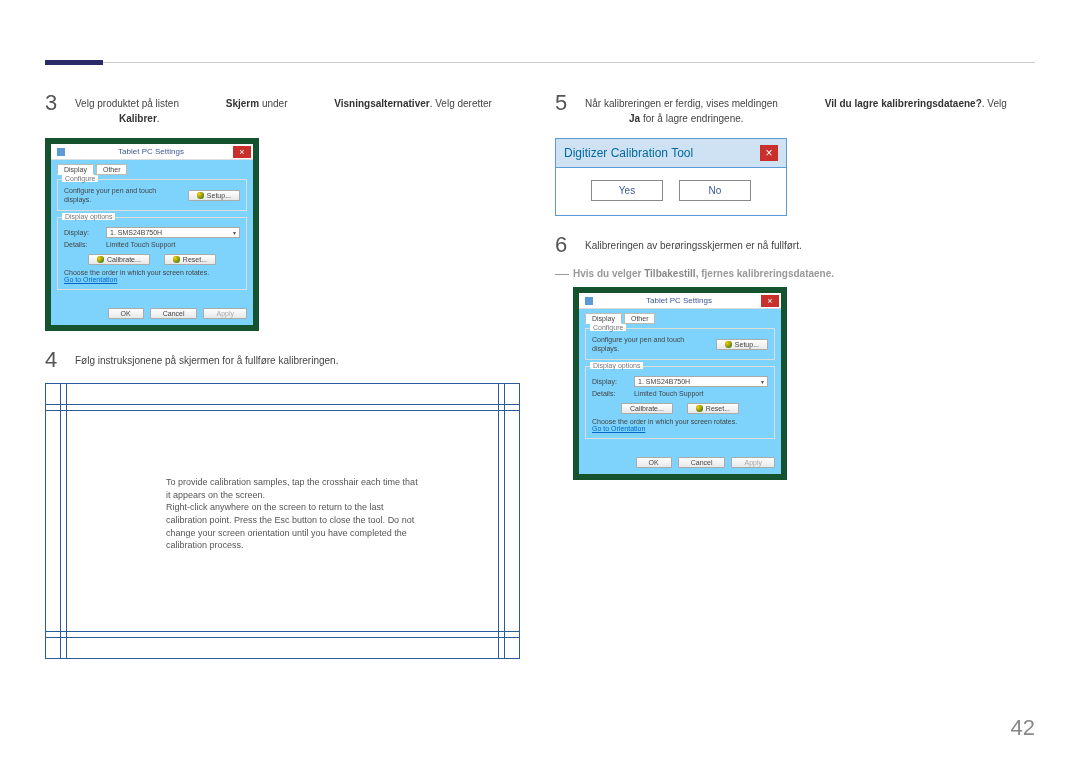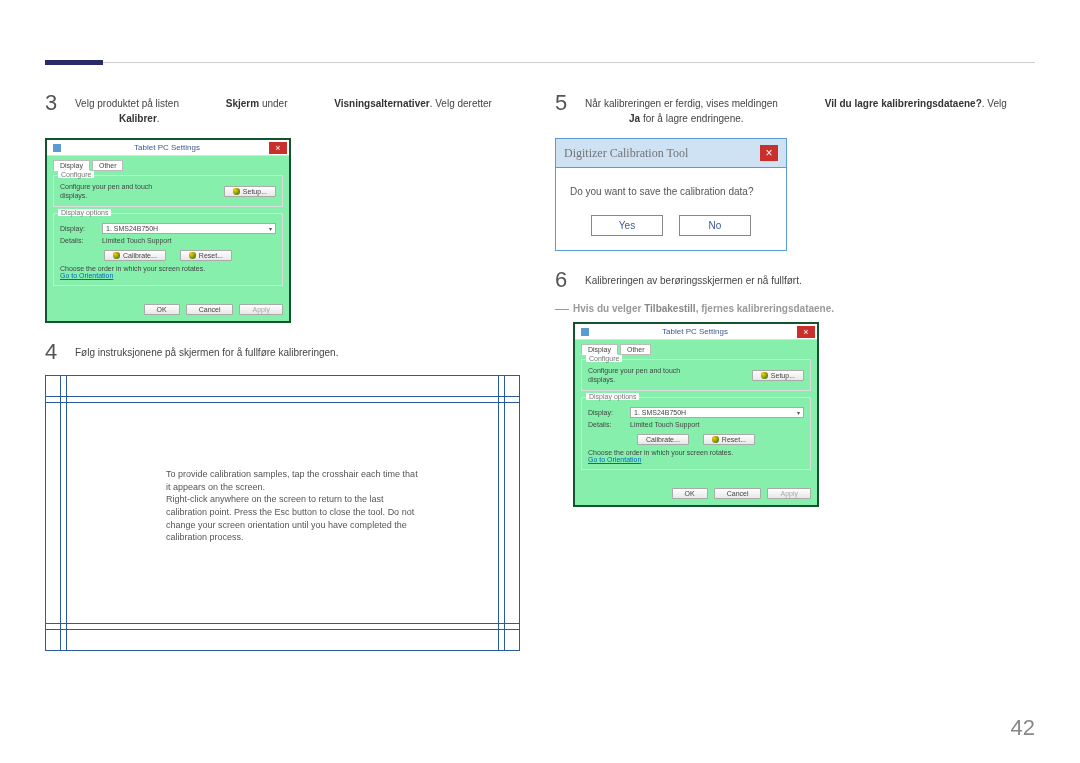--- a/index.html
+++ b/index.html
@@ -70,23 +70,23 @@
   .pagenum {
     position: absolute;
     bottom: 22px;
     right: 45px;
     font-size: 22px;
     color: #888;
     font-weight: 300;
   }
   
   .tps {
-    width: 246px;
-    border: 2px solid #14532d;
-    background: #86efac;
+    width: 214px;
+    border: 6px solid #14532d;
+    background: #7dd3fc;
     font-size: 7px;
     color: #444;
     margin-left: 0;
     margin-bottom: 18px;
   }
   .tps-title {
     background: #fff;
     height: 16px;
     display: flex;
     align-items: center;
@@ -214,24 +214,23 @@
     margin-bottom: 18px;
   }
   .digi-title {
     background: #cfe2f3;
     padding: 6px 8px;
     display: flex;
     align-items: center;
     border-bottom: 1px solid #5b9bd5;
   }
   .digi-title-text {
-    color: #737373;
+    color: #0369a1;
     font-size: 12px;
     flex: 1;
-    font-family: Liberation Serif, serif;
   }
   .digi-close {
     width: 18px; height: 16px;
     background: #c9302c;
     color: #fff;
     font-size: 12px;
     text-align: center;
     line-height: 16px;
   }
   .digi-body {
@@ -357,21 +356,20 @@
     <div class="steptext">
       <span>Når kalibreringen er ferdig, vises meldingen </span><b>Vil du lagre kalibreringsdataene?</b><span>. Velg </span><b>Ja</b><span> for å lagre endringene.</span>
     </div>
   </div>
 
   <div class="digi">
     <div class="digi-title">
       <span class="digi-title-text">Digitizer Calibration Tool</span>
       <span class="digi-close">×</span>
     </div>
-    <div class="digi-body">Do you want to save the calibration data?</div>
     <div class="digi-btns">
       <div class="digi-btn">Yes</div>
       <div class="digi-btn">No</div>
     </div>
   </div>
 
   <div class="step">
     <div class="stepnum">6</div>
     <div class="steptext">Kalibreringen av berøringsskjermen er nå fullført.</div>
   </div>

